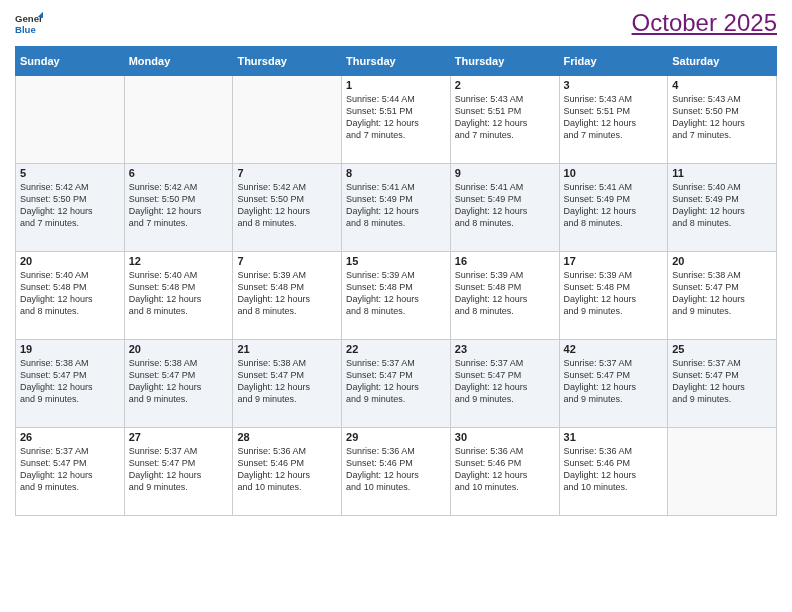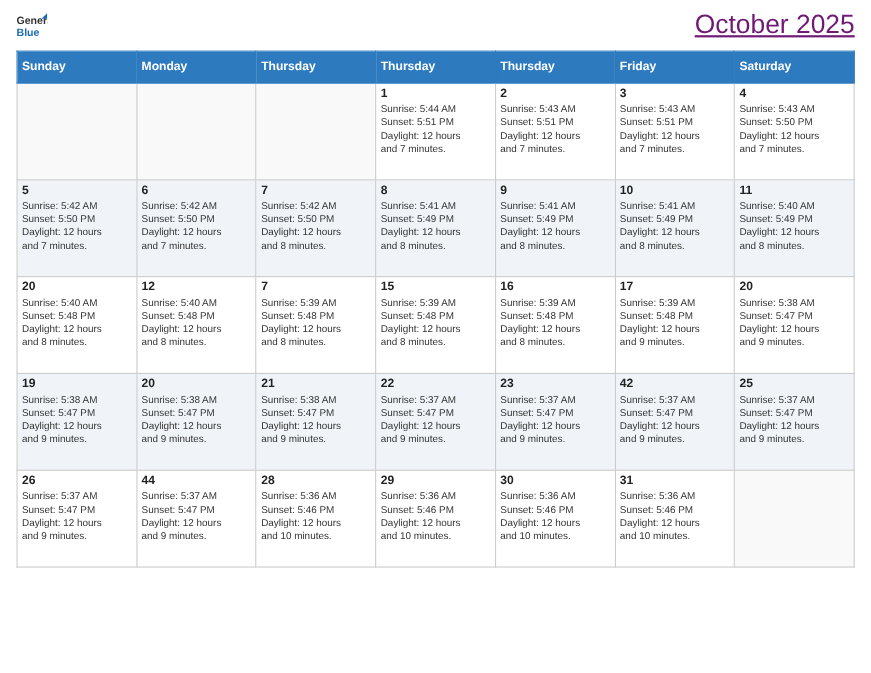--- a/index.html
+++ b/index.html
@@ -306,21 +306,21 @@
         </tr>
         <tr>
           <td>
             <span class="day-num">26</span>
             <div class="day-info" style="white-space: pre-line;">Sunrise: 5:37 AM
 Sunset: 5:47 PM
 Daylight: 12 hours
 and 9 minutes.</div>
           </td>
           <td>
-            <span class="day-num">44</span>
+            <span class="day-num">27</span>
             <div class="day-info" style="white-space: pre-line;">Sunrise: 5:37 AM
 Sunset: 5:47 PM
 Daylight: 12 hours
 and 9 minutes.</div>
           </td>
           <td>
             <span class="day-num">28</span>
             <div class="day-info" style="white-space: pre-line;">Sunrise: 5:36 AM
 Sunset: 5:46 PM
 Daylight: 12 hours

